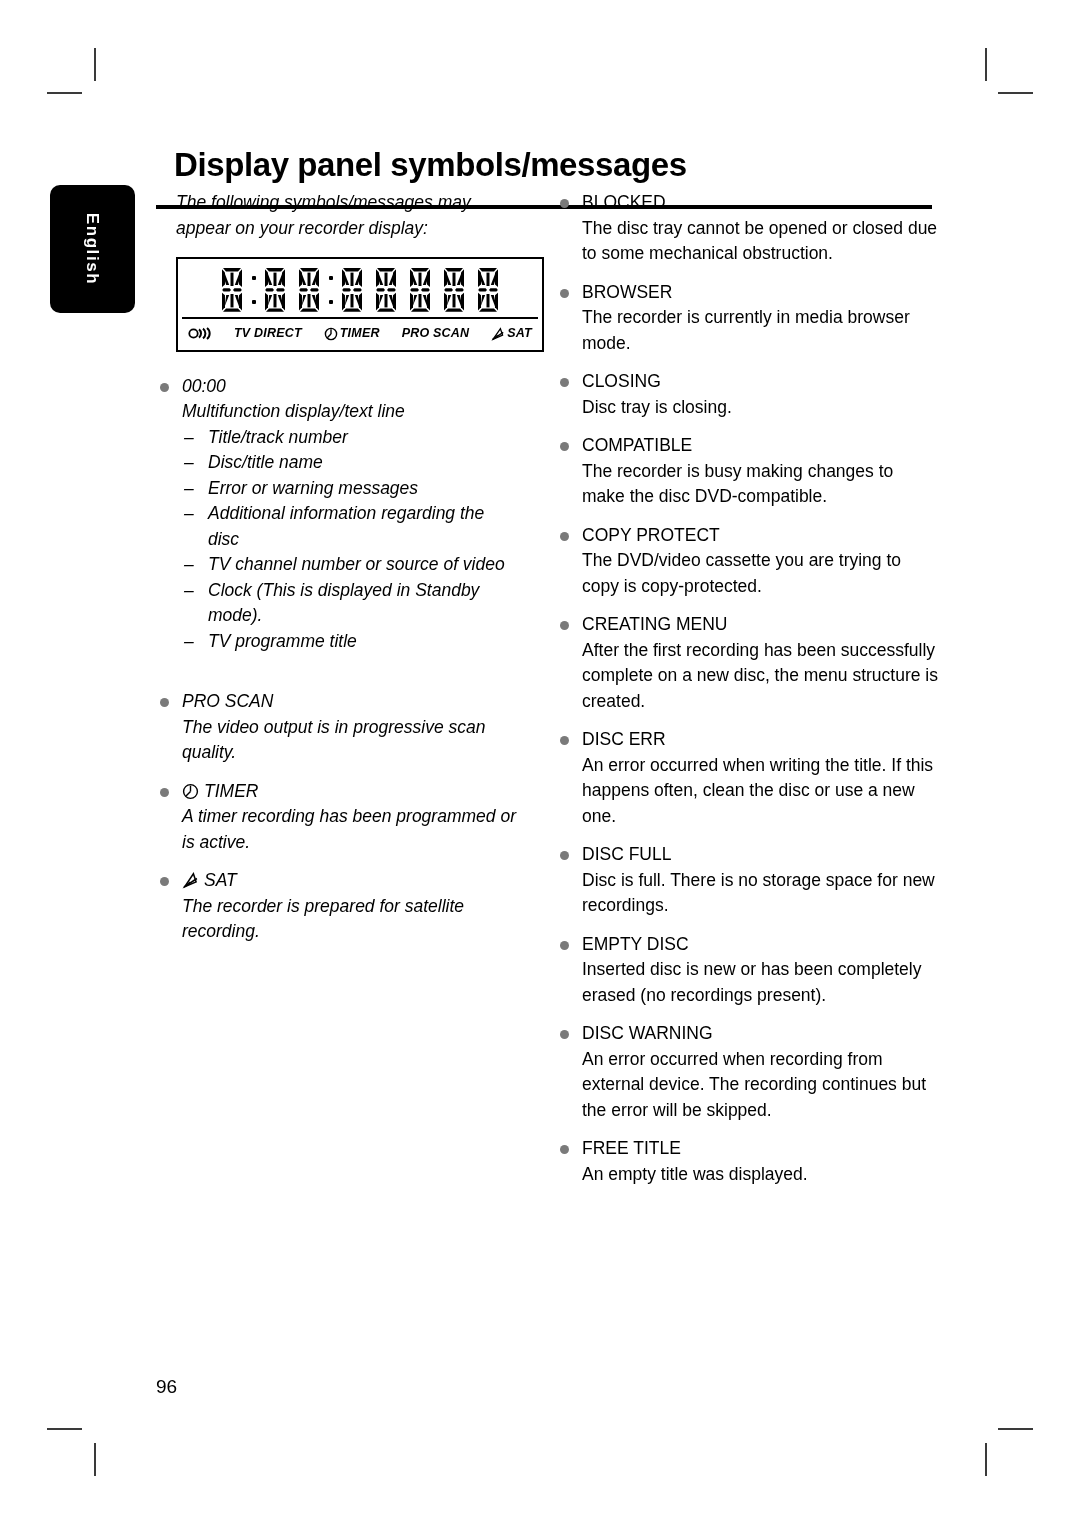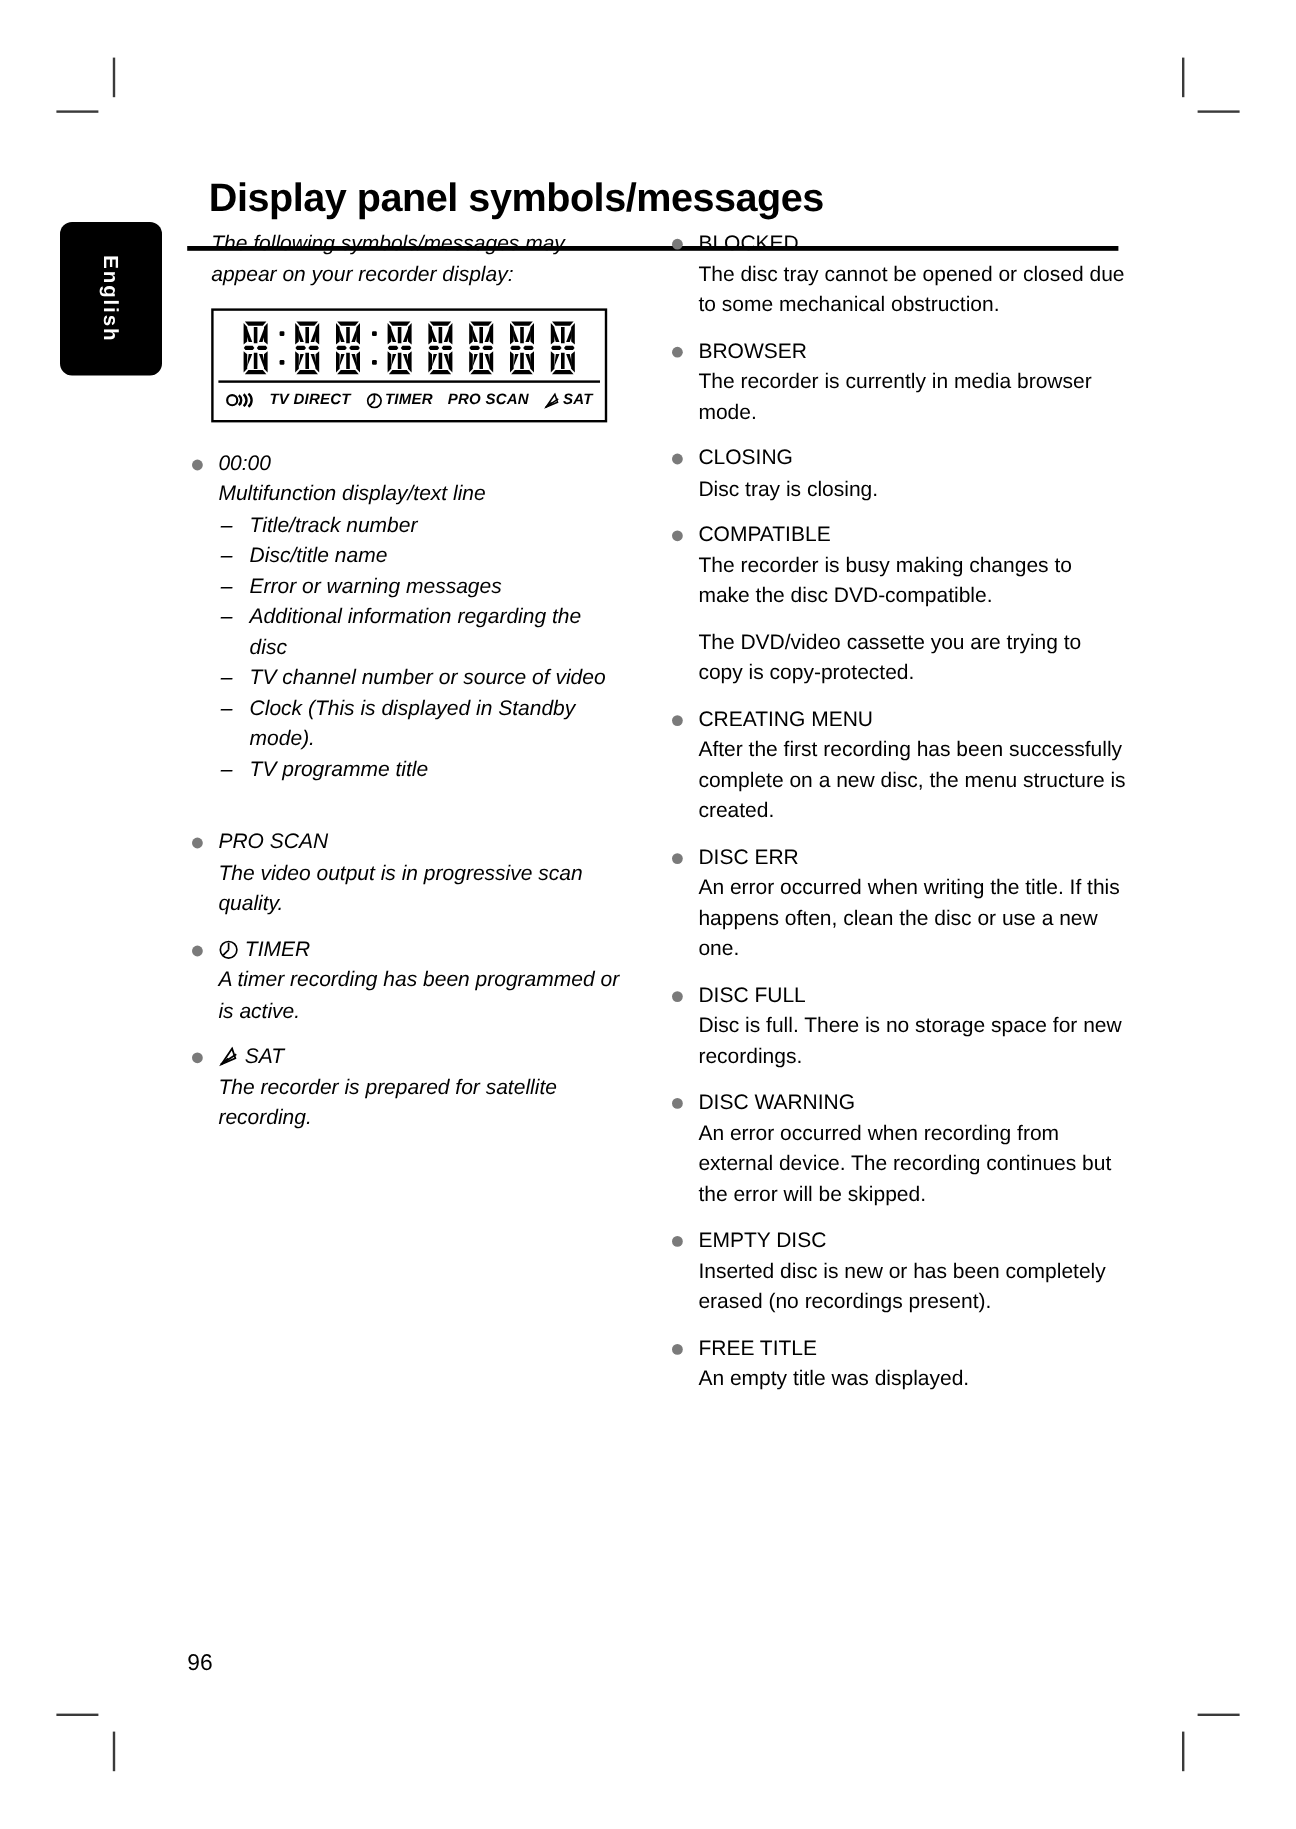--- a/index.html
+++ b/index.html
@@ -99,21 +99,21 @@
 
   .intro {
     margin: 0 0 16px 20px;
   }
   .intro p { margin: 0; }
 
   
   .vfd-panel {
     margin-left: 20px;
     margin-top: 6px;
-    width: 330px;
+    width: 368px;
     border: 2px solid #000;
     background: #fff;
     padding: 6px 4px 0 4px;
     box-sizing: border-box;
   }
   .vfd-digits {
     display: flex;
     align-items: center;
     justify-content: center;
     gap: 0px;
@@ -509,20 +509,23 @@
         </div>
         <div class="desc">Disc tray is closing.</div>
       </div>
       <div class="entry">
         <div class="term">
           <span>COMPATIBLE</span>
         </div>
         <div class="desc">The recorder is busy making changes to make the disc DVD-compatible.</div>
       </div>
       <div class="entry">
+        <div class="term">
+          <span>COPY PROTECT</span>
+        </div>
         <div class="desc">The DVD/video cassette you are trying to copy is copy-protected.</div>
       </div>
       <div class="entry">
         <div class="term">
           <span>CREATING MENU</span>
         </div>
         <div class="desc">After the first recording has been successfully complete on a new disc, the menu structure is created.</div>
       </div>
       <div class="entry">
         <div class="term">
@@ -531,32 +534,32 @@
         <div class="desc">An error occurred when writing the title. If this happens often, clean the disc or use a new one.</div>
       </div>
       <div class="entry">
         <div class="term">
           <span>DISC FULL</span>
         </div>
         <div class="desc">Disc is full. There is no storage space for new recordings.</div>
       </div>
       <div class="entry">
         <div class="term">
+          <span>EMPTY DISC</span>
+        </div>
+        <div class="desc">Inserted disc is new or has been completely erased (no recordings present).</div>
+      </div>
+      <div class="entry">
+        <div class="term">
           <span>DISC WARNING</span>
         </div>
         <div class="desc">An error occurred when recording from external device. The recording continues but the error will be skipped.</div>
       </div>
       <div class="entry">
         <div class="term">
-          <span>EMPTY DISC</span>
-        </div>
-        <div class="desc">Inserted disc is new or has been completely erased (no recordings present).</div>
-      </div>
-      <div class="entry">
-        <div class="term">
           <span>FREE TITLE</span>
         </div>
         <div class="desc">An empty title was displayed.</div>
       </div>
     </div>
 
 </div>
 
 <div class="page-number">96</div>
 

